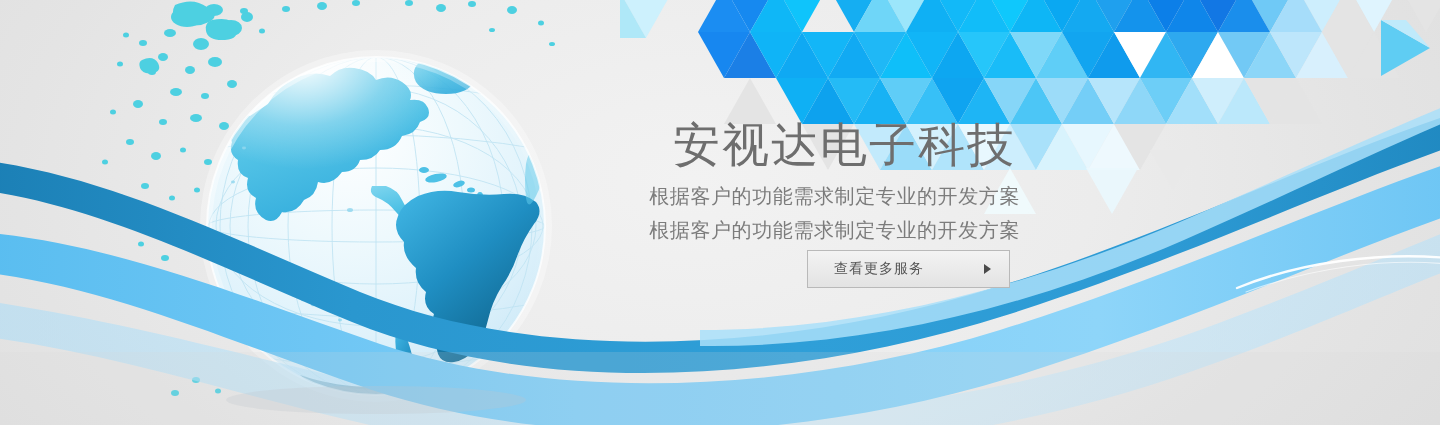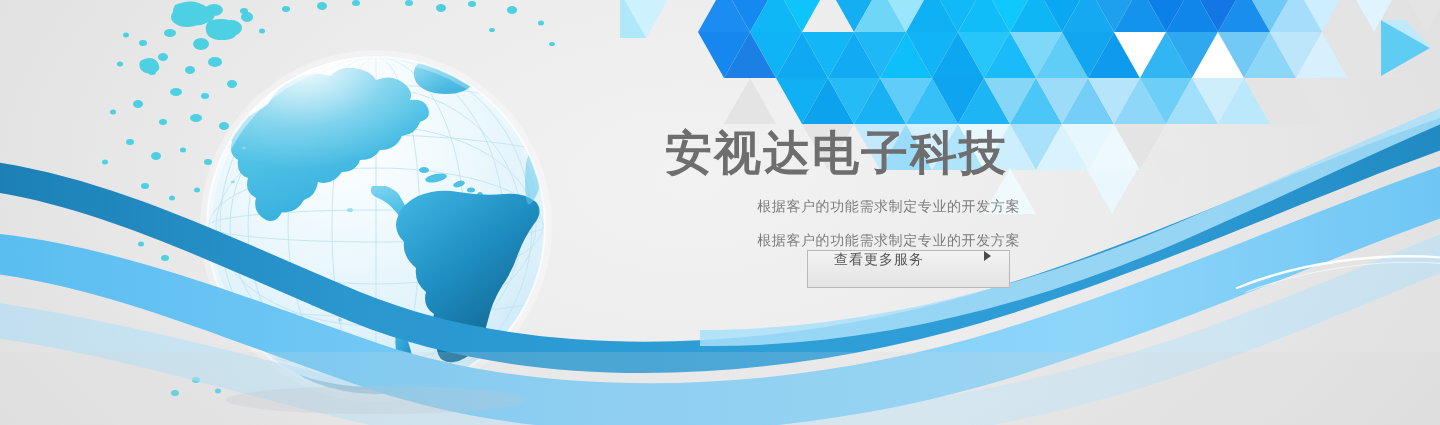--- a/index.html
+++ b/index.html
@@ -27,46 +27,47 @@
   
   .copy{
     position:absolute;
     left:600px;
     top:112px;
     width:420px;
     text-align:right;
     z-index:40;
   }
   .title{
-    margin:12px;
+    margin:4px;
     font-size:47px;
     line-height:58px;
-    font-weight:700;
+    font-weight:400;
     letter-spacing:2px;
     color:#6e6e6e;
     white-space:nowrap;
   }
   .sub{
     margin:10px 0 0 0;
-    font-size:14px;
+    font-size:20px;
     line-height:24px;
     font-weight:400;
     letter-spacing:.6px;
     color:#7c7c7c;
     white-space:nowrap;
   }
   
   .btn-wrap{
     position:absolute;
     left:807px;
     top:250px;
     z-index:41;
   }
   .btn{
     display:flex;
+    align-items:center;
     justify-content:space-between;
     box-sizing:border-box;
     width:203px;
     height:38px;
     padding:0 18px 0 20px;
     border:1px solid #b9b9b9;
     background:linear-gradient(180deg,#f3f3f3 0%,#eaeaea 55%,#e3e3e3 100%);
     color:#555555;
     font-size:14px;
     letter-spacing:1px;

